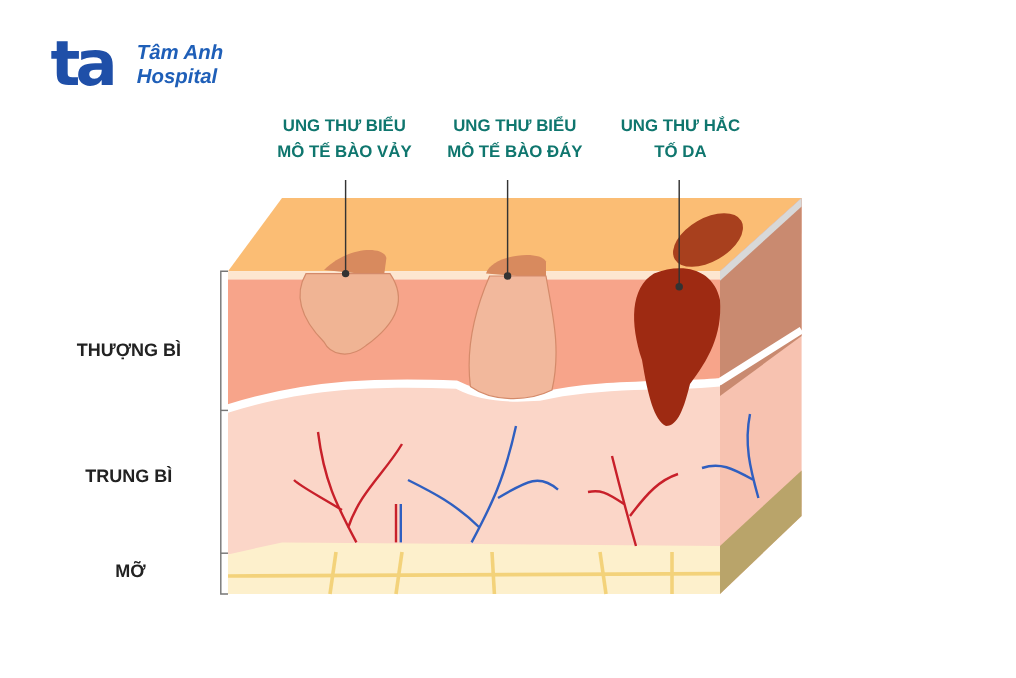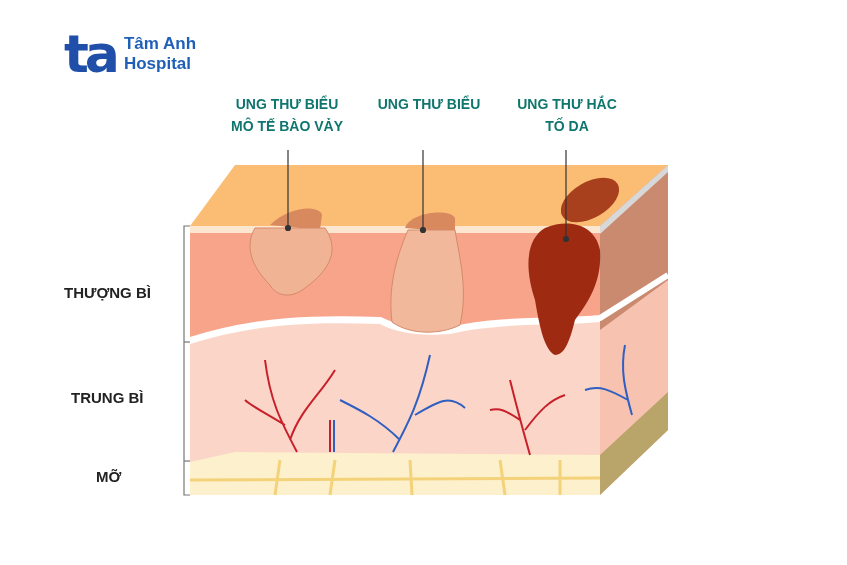--- a/index.html
+++ b/index.html
@@ -1,19 +1,19 @@
 <!DOCTYPE html>
 <html><head>
 <meta charset="utf-8">
 <style>
   html,body{margin:0;padding:0;background:#ffffff;}
   body{width:847px;height:565px;position:relative;overflow:hidden;font-family:"Liberation Sans","DejaVu Sans",sans-serif;}
   .logo{position:absolute;left:42px;top:32px;display:flex;align-items:center;}
-  .logo-mark{font-family:"DejaVu Sans",sans-serif;font-weight:bold;font-size:52px;color:#1f4fa8;letter-spacing:-4px;line-height:44px;margin-left:22px;}
-  .logo-text{margin-left:8px;color:#1f5fb8;font-weight:bold;font-size:17px;line-height:20px;}
+  .logo-mark{font-family:"DejaVu Sans",sans-serif;font-weight:bold;font-size:52px;color:#1f4fa8;letter-spacing:-4px;line-height:44px;}
+  .logo-text{margin-left:20px;color:#1f5fb8;font-weight:bold;font-size:17px;line-height:20px;font-style:italic;}
   .label{position:absolute;font-weight:bold;font-size:14px;color:#0f766e;text-align:center;line-height:22px;}
   .side-label{position:absolute;font-weight:bold;font-size:15px;color:#222;}
   svg{position:absolute;left:0;top:0;}
 </style>
 </head>
 <body>
 
 <div class="logo">
   <span class="logo-mark">ta</span>
   <div class="logo-text">
@@ -21,20 +21,21 @@
     <div>Hospital</div>
   </div>
 </div>
 
 <div class="label" style="left:222px;top:93px;width:130px;">
   <div>UNG THƯ BIỂU</div>
   <div>MÔ TẾ BÀO VẢY</div>
 </div>
 <div class="label" style="left:364px;top:93px;width:130px;">
   <div>UNG THƯ BIỂU</div>
+  <div>MÔ TẾ BÀO ĐÁY</div>
 </div>
 <div class="label" style="left:502px;top:93px;width:130px;">
   <div>UNG THƯ HẮC</div>
   <div>TỐ DA</div>
 </div>
 
 <div class="side-label" style="left:64px;top:284px;">THƯỢNG BÌ</div>
 <div class="side-label" style="left:71px;top:389px;text-align:center;">TRUNG BÌ</div>
 <div class="side-label" style="left:96px;top:468px;">MỠ</div>
 

